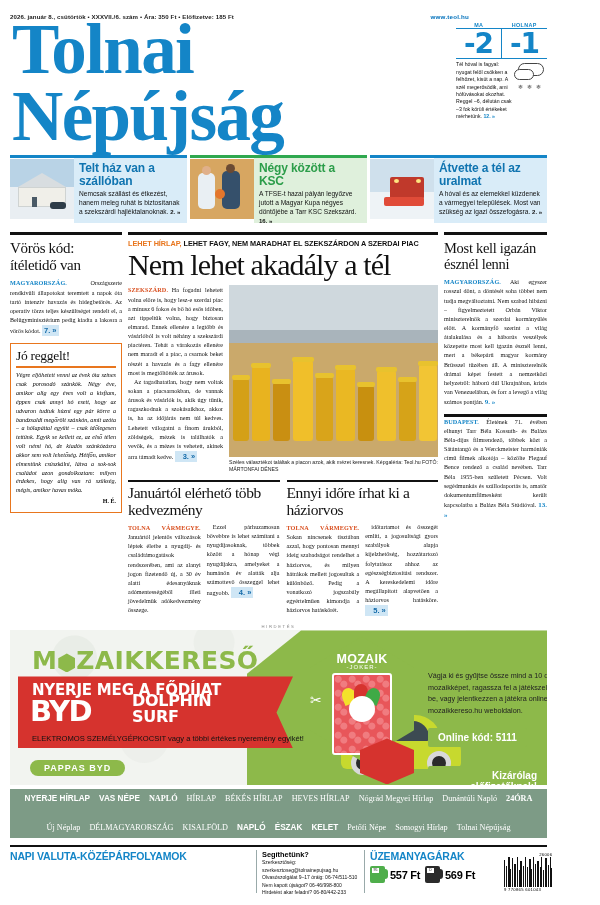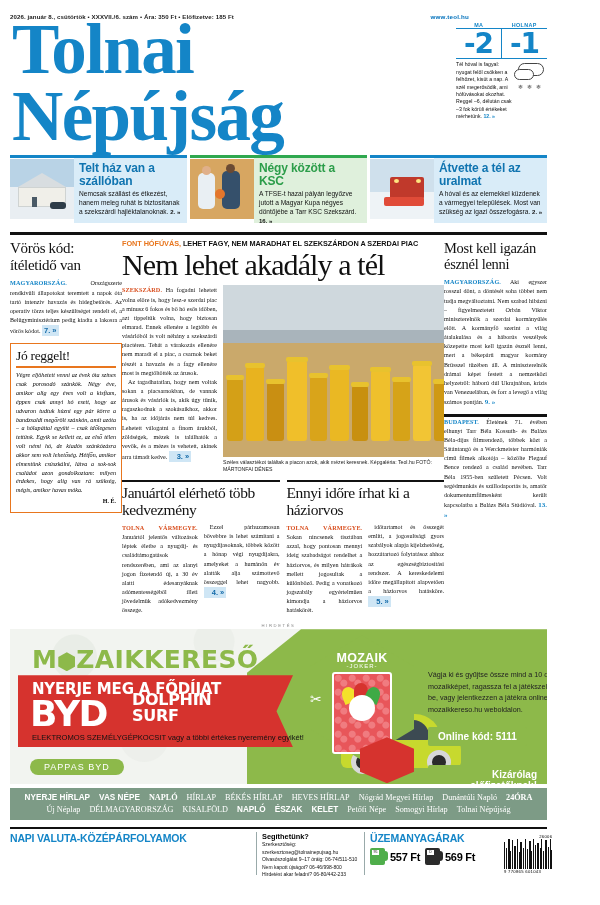--- a/index.html
+++ b/index.html
@@ -77,21 +77,21 @@
   .ph-plow .lamp { position:absolute; width:5px;height:4px;background:#ffe680;border-radius:50%;}
   .ph-ball { background:linear-gradient(#d7a661 0 100%); }
   .ph-ball .p1 { position:absolute; width:17px;height:36px;background:#e9eff3; left:8px; top:14px; border-radius:5px;}
   .ph-ball .p2 { position:absolute; width:18px;height:38px;background:#35506b; left:32px; top:12px; border-radius:5px;}
   .ph-ball .head1 { position:absolute; width:9px;height:9px;background:#e0b08a;border-radius:50%; left:12px; top:7px;}
   .ph-ball .head2 { position:absolute; width:9px;height:9px;background:#6b4a33;border-radius:50%; left:36px; top:5px;}
   .ph-ball .ball { position:absolute; width:10px;height:10px;background:#e4762c;border-radius:50%; left:25px; top:30px;}
 
   
   .rule { height:3px; background:#111; }
-  .body-grid { display:flex; margin-top:9px; }
+  .body-grid { display:flex; gap:6px; margin-top:9px; }
   .col-left { width:112px; flex:none; }
   .col-mid  { flex:1; }
   .col-right{ width:103px; flex:none; }
 
   .serif-head {
     font-family:"Liberation Serif", serif;
     font-weight:normal; color:#111; letter-spacing:-.3px;
   }
   .h-left { font-size:15px; line-height:1.12; margin:5px 0 5px; }
   .h-right{ font-size:14.5px; line-height:1.12; margin:5px 0 5px; }
@@ -157,24 +157,24 @@
        radial-gradient(circle at 62% 30%, #e3e8e0 0 26px, transparent 27px),
        radial-gradient(circle at 88% 12%, #eceee9 0 24px, transparent 25px),
        radial-gradient(circle at 25% 70%, #e9ece7 0 24px, transparent 25px),
        radial-gradient(circle at 70% 80%, #e5e9e3 0 26px, transparent 27px);
   }
   .ad-green-shape { position:absolute; right:0; top:0; width:300px; height:100%; background:#8db94a; clip-path:polygon(18% 0,100% 0,100% 100%,0 100%,0 28%); }
   .mk-title { position:absolute; left:22px; top:16px; font-size:25px; font-weight:bold; color:#8db94a; letter-spacing:.4px; font-family:"DejaVu Sans", sans-serif; }
   .mk-title .hex { display:inline-block; width:17px;height:19px;background:#8db94a;clip-path:polygon(50% 0,100% 25%,100% 75%,50% 100%,0 75%,0 25%); vertical-align:-3px; margin:0 1px;}
   .red-banner { position:absolute; left:8px; top:46px; width:275px; height:72px; background:#d6332e; clip-path:polygon(0 0,100% 0,94% 50%,100% 100%,0 100%); }
   .rb-l1 { position:absolute; left:22px; top:51px; font-size:15px; font-weight:bold; color:#fff; letter-spacing:-.2px; font-family:"DejaVu Sans", sans-serif;}
-  .rb-byd { position:absolute; left:20px; top:64px; font-size:36px; font-weight:bold; color:#fff; letter-spacing:-1.5px; font-family:"DejaVu Sans", sans-serif;}
+  .rb-byd { position:absolute; left:20px; top:64px; font-size:29px; font-weight:bold; color:#fff; letter-spacing:-1.5px; font-family:"DejaVu Sans", sans-serif;}
   .rb-dol { position:absolute; left:122px; top:63px; font-size:16px; font-weight:bold; color:#fff; line-height:.96; letter-spacing:-.3px; font-family:"DejaVu Sans", sans-serif;}
   .rb-l3 { position:absolute; left:22px; top:103px; font-size:7.6px; color:#111; line-height:1.45; }
-  .pappas { position:absolute; left:20px; top:130px; background:#8db94a; color:#fff; border-radius:11px; padding:3px 14px; font-size:9px; font-weight:normal; letter-spacing:1px; }
+  .pappas { position:absolute; left:20px; top:130px; background:#8db94a; color:#fff; border-radius:11px; padding:3px 14px; font-size:9px; font-weight:bold; letter-spacing:1px; }
   .car { position:absolute; right:86px; bottom:10px; width:120px; height:62px; }
   .car .roofc { position:absolute; left:16px; top:2px; width:84px; height:30px; background:#c7d92e; border-radius:22px 26px 4px 4px;}
   .car .bodyc { position:absolute; left:0; top:22px; width:120px; height:34px; background:#c7d92e; border-radius:12px 16px 6px 6px;}
   .car .win { position:absolute; left:26px; top:8px; width:62px; height:20px; background:#3c4a52; border-radius:14px 16px 2px 2px;}
   .car .wheel { position:absolute; bottom:0; width:24px; height:24px; border-radius:50%; background:#2b2b2b; border:5px solid #d8d8d8;}
   .hexmozaik { position:absolute; left:300px; top:6px; width:104px; height:125px; background:#8db94a; clip-path:polygon(50% 0,100% 25%,100% 75%,50% 100%,0 75%,0 25%); }
   .hm-t { position:absolute; left:314px; top:22px; width:76px; text-align:center; color:#fff; font-size:12.5px; font-weight:bold; letter-spacing:.3px;}
   .hm-s { position:absolute; left:314px; top:34px; width:76px; text-align:center; color:#fff; font-size:6px; letter-spacing:1px;}
   .joker-card { position:absolute; left:322px; top:43px; width:60px; height:82px; background:#e8565a; border:2px solid #fff; border-radius:3px;
       background-image:radial-gradient(circle at 30% 30%, #f07c80 0 3px, transparent 4px), radial-gradient(circle at 70% 65%, #f07c80 0 3px, transparent 4px);
@@ -186,21 +186,21 @@
   .scissors { position:absolute; left:300px; top:62px; color:#fff; font-size:14px; }
   .ad-copy { position:absolute; left:418px; top:40px; width:165px; font-size:7.2px; line-height:1.6; color:#222; }
   .pill { position:absolute; left:418px; background:#8db94a; color:#fff; font-weight:bold; font-size:10px; padding:4px 10px; border-radius:2px;}
   .pill1 { top:98px; }
   .pill2 { top:136px;text-align:right; }
   .red-hex-sm { position:absolute; left:350px; top:108px; width:54px; height:46px; background:#d6332e; clip-path:polygon(50% 0,100% 25%,100% 75%,50% 100%,0 75%,0 25%); }
 
   
   .logos { background:#7d9b86; margin-top:4px; padding:5px 6px 6px; text-align:center; }
   .logos .row { display:flex; justify-content:center; align-items:baseline; gap:9px; color:#fff; }
-  .logos .row + .row { margin-top:3px; }
+  .logos .row + .row { margin-top:20px; }
   .logos span { font-size:8.2px; white-space:nowrap; }
   .lg-serif { font-family:"Liberation Serif", serif; }
   .lg-b { font-weight:bold; }
 
   
   .bottom { display:flex; margin-top:7px; border-top:2.5px solid #111; padding-top:3px; height:48px;}
   .bb-1 { width:246px; flex:none; padding-right:5px; }
   .bb-2 { width:108px; flex:none; border-left:1px solid #9aa; padding:0 5px; }
   .bb-3 { width:140px; flex:none; border-left:1px solid #9aa; padding:0 5px; }
   .bb-4 { flex:1; display:flex; align-items:center; justify-content:flex-end;}
@@ -324,21 +324,21 @@
       <div class="jorggelt">
         <h4 class="serif-head">Jó reggelt!</h4>
         <div class="it">Végre eljöhetett venni az évek óta színes csak porosodó szánkók. Négy éve, amikor alig egy éves volt a kisfiam, éppen csak annyi hó esett, hogy az udvaron tudtuk húzni egy pár körre a bandzsaldi megőrölt szánkón, amit azóta – a hólapáttal együtt – csak időlegesen tettünk. Egyik se kellett ez, az első télen volt némi hó, de kiadós szánkózásra akkor sem volt lehetőség. Hétfőn, amikor elmentünk csúszkálni, látva a sok-sok családot azon gondolkoztam: milyen érdekes, hogy alig van rá szükség, mégis, amikor havas móka.</div>
         <div class="it sig">H. É.</div>
       </div>
     </div>
 
     <div class="col-mid">
       <div class="rule"></div>
       <div class="kicker">
-        <span class="hl">FONT HÓFÚVÁS,</span><span> LEHET FAGY, NEM MARADHAT EL SZEKSZÁRDON A SZERDAI PIAC</span>
+        <span class="hl">LEHET HÍRLAP,</span><span> LEHET FAGY, NEM MARADHAT EL SZEKSZÁRDON A SZERDAI PIAC</span>
       </div>
       <h1 class="bighead">Nem lehet akadály a tél</h1>
 
       <div class="lead-grid">
         <div class="lead-text">
           <div class="bodytext">
             <p class="first"><span class="loc">SZEKSZÁRD.</span>
               <span>Ha fogadni lehetett volna előre is, hogy lesz-e szerdai piac a mínusz 6 fokos és bő hó esős időben, azt tippeltük volna, hogy biztosan elmarad. Ennek ellenére a legtöbb és vásárlóból is volt néhány a szekszárdi piactéren. Tehát a várakozás ellenére nem maradt el a piac, a csarnok beket részét a havazás és a fagy ellenére most is megtöltötték az árusok.</span></p>
             <p><span>Az tagadhatatlan, hogy nem voltak sokan a piacsarnokban, de vannak árusok és vásárlók is, akik úgy tűnik, ragaszkodnak a szokásaikhoz, akkor is, ha az időjárás nem túl kedves. Lehetett válogatni a finom árukból, zöldségek, mézek is találhatók a vevők, és a mézes is vehetett, akinek arra támadt kedve.</span>
               <span class="pagebox">3. »</span></p>

